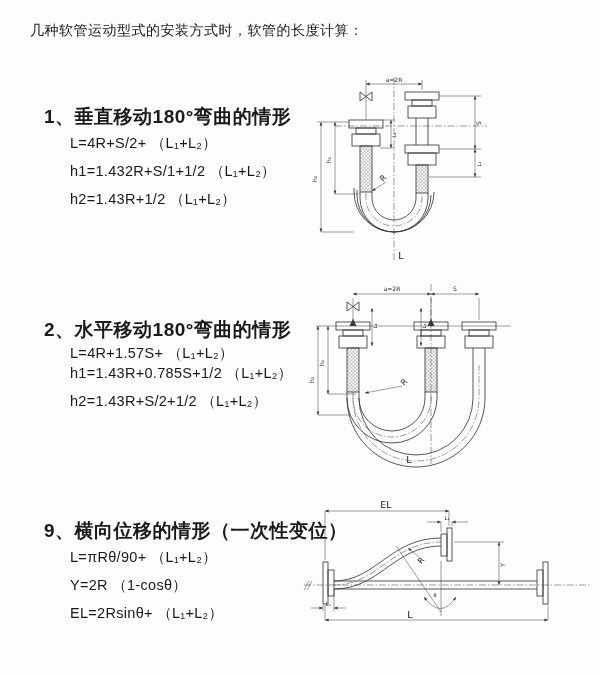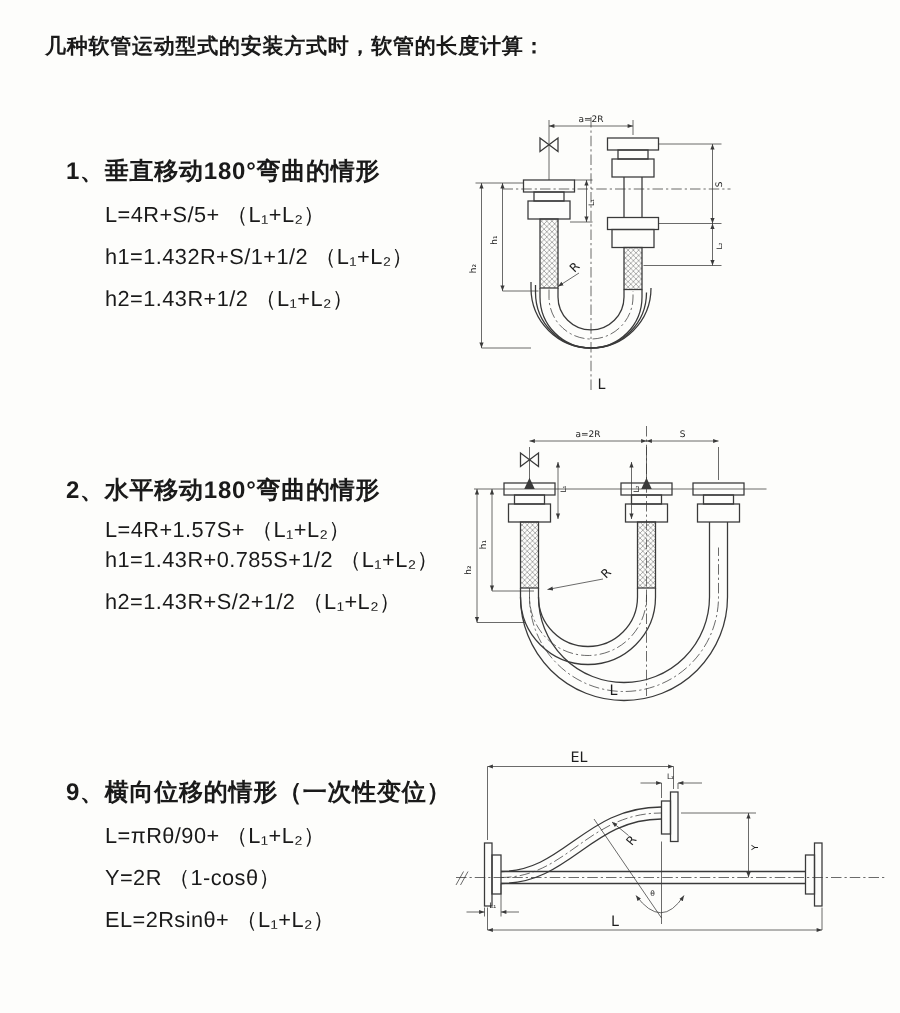--- a/index.html
+++ b/index.html
@@ -2,40 +2,40 @@
 <html><head>
 <meta charset="utf-8">
 <style>
   html,body{margin:0;padding:0;}
   body{
     width:600px;height:675px;position:relative;overflow:hidden;
     background:#fdfdfb;color:#1a1a1a;
     font-family:"Liberation Sans",sans-serif;
   }
   .abs{position:absolute;}
-  .page-title{left:30px;top:22px;font-size:14px;font-weight:bold;letter-spacing:0.5px;}
-  .sec-heading{font-size:16px;font-weight:600;letter-spacing:0.5px;}
+  .page-title{left:30px;top:22px;font-size:14px;font-weight:normal;letter-spacing:0.5px;}
+  .sec-heading{font-size:19px;font-weight:600;letter-spacing:0.5px;}
   .formula{font-size:14.5px;letter-spacing:0.3px;font-family:"Liberation Sans",sans-serif;}
   
   svg path,svg rect,svg line,svg polygon{stroke:#3a3a3a;fill:none;stroke-width:0.85;}
   svg .cl{stroke-dasharray:7 2 1.5 2;stroke-width:0.5;}
   svg .dim{stroke-width:0.5;}
   svg .thin{stroke-width:0.5;}
   svg text{fill:#1e1e1e;stroke:none;font-family:"DejaVu Sans",sans-serif;font-size:6px;}
   svg text.small{font-size:5px;}
   svg text.med{font-size:8px;}
   svg text.big{font-size:9.5px;}
 </style>
 </head>
 <body>
 
 <div class="abs page-title">几种软管运动型式的安装方式时，软管的长度计算：</div>
 
 <div class="abs sec-heading" style="left:44px;top:104px">1、垂直移动180°弯曲的情形</div>
-<div class="abs formula" style="left:70px;top:134px">L=4R+S/5+ （L₁+L₂）</div>
+<div class="abs formula" style="left:70px;top:134px">L=4R+S/2+ （L₁+L₂）</div>
 <div class="abs formula" style="left:70px;top:162px">h1=1.432R+S/1+1/2 （L₁+L₂）</div>
 <div class="abs formula" style="left:70px;top:190px">h2=1.43R+1/2 （L₁+L₂）</div>
 
 <div class="abs sec-heading" style="left:44px;top:317px">2、水平移动180°弯曲的情形</div>
 <div class="abs formula" style="left:70px;top:344px">L=4R+1.57S+ （L₁+L₂）</div>
 <div class="abs formula" style="left:70px;top:364px">h1=1.43R+0.785S+1/2 （L₁+L₂）</div>
 <div class="abs formula" style="left:70px;top:392px">h2=1.43R+S/2+1/2 （L₁+L₂）</div>
 
 <div class="abs sec-heading" style="left:44px;top:518px">9、横向位移的情形（一次性变位）</div>
 <div class="abs formula" style="left:70px;top:548px">L=πRθ/90+ （L₁+L₂）</div>

